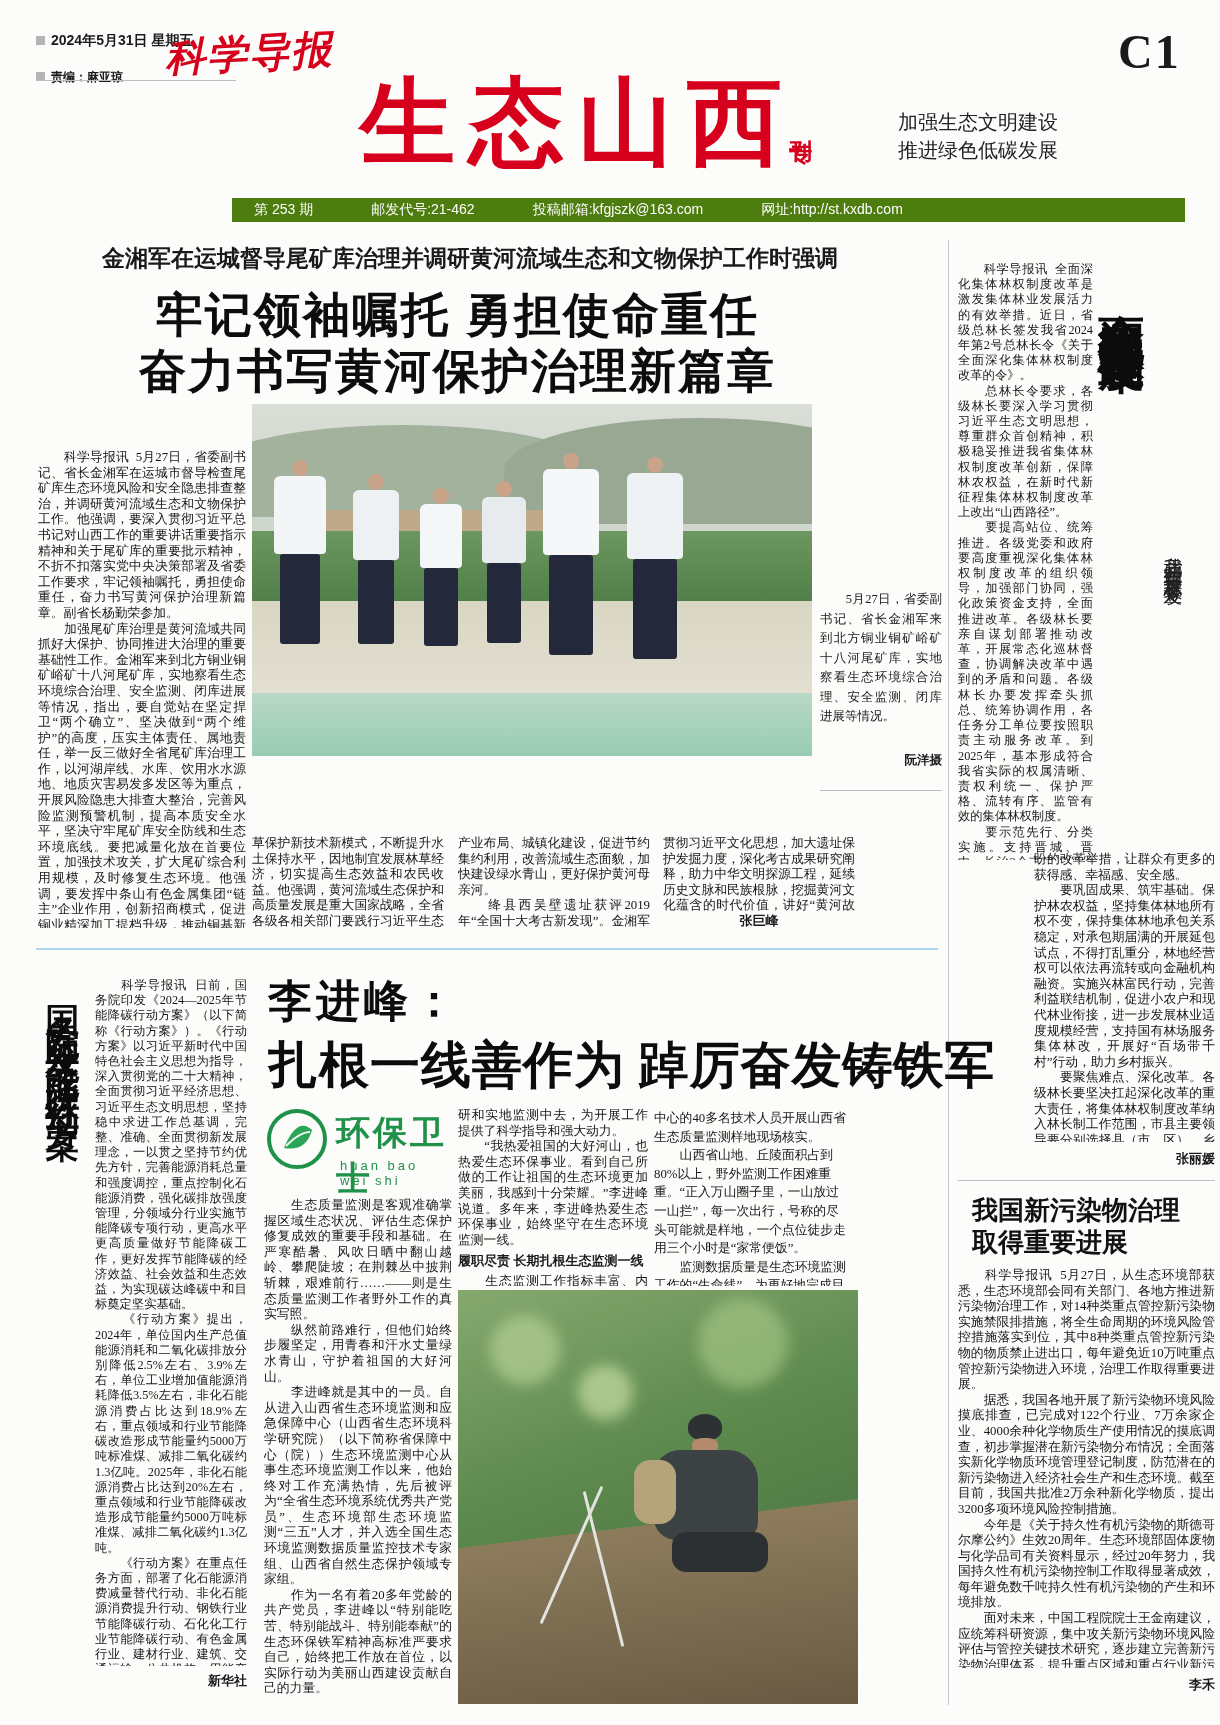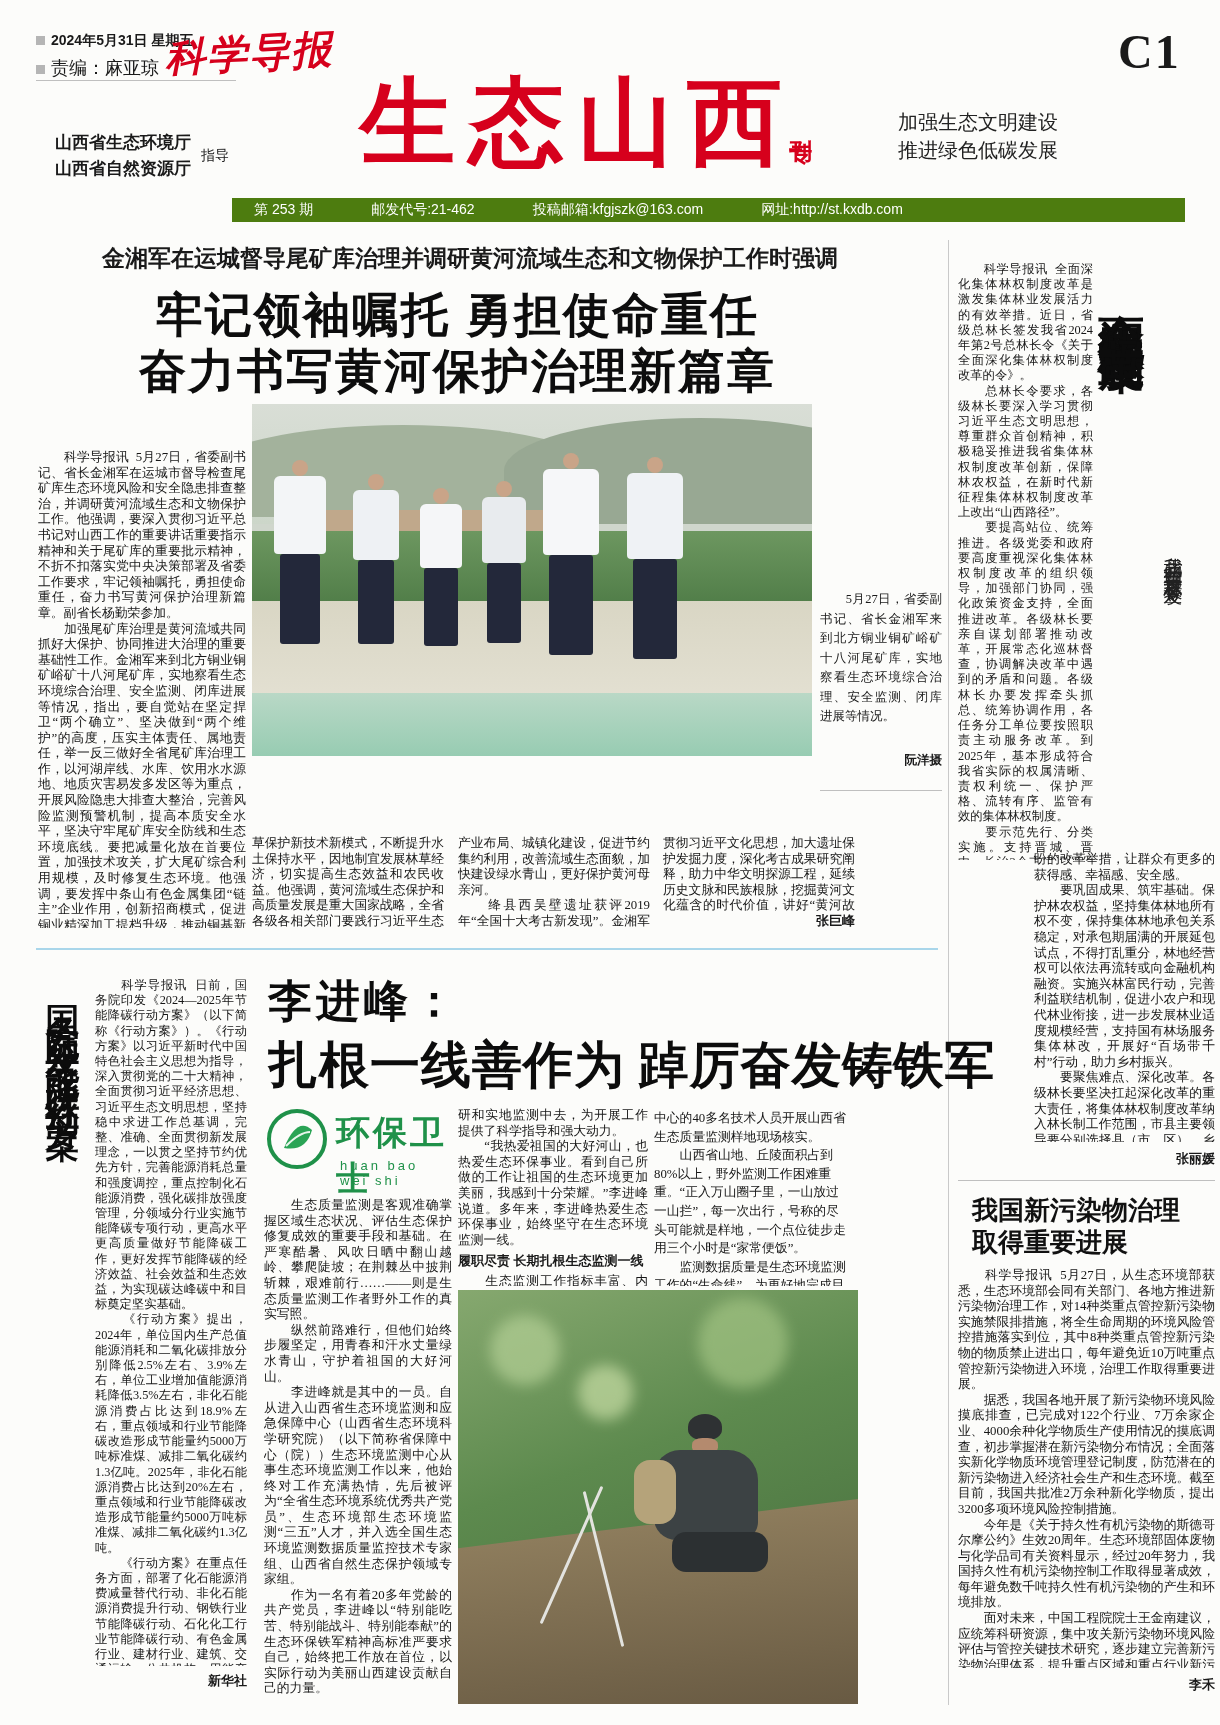--- a/index.html
+++ b/index.html
@@ -40,35 +40,28 @@
   .p2-pole{position:absolute;width:3px;background:#e3e3df;border-radius:2px;}
   .logo-green{color:#1f9149;}
 </style>
 </head>
 <body>
 
 <div class="page">
 
   <div class="abs" style="left:36px;top:32px;width:200px;">
     <div class="sans" style="font-size:14px;font-weight:bold;"><span class="sq"></span><span>2024年5月31日  星期五</span></div>
-    <div class="sans" style="font-size:18px;font-weight:normal;margin-top:6px;"><span class="sq"></span><span>责编：麻亚琼</span></div>
+    <div class="sans" style="font-size:12px;font-weight:bold;margin-top:19px;"><span class="sq"></span><span>责编：麻亚琼</span></div>
   </div>
   <div class="abs subtle-rule" style="left:36px;top:80px;width:200px;height:1px;"></div>
 
   <div class="abs red serif" style="left:165px;top:26px;font-size:40px;font-weight:900;font-style:italic;transform:rotate(-3deg);letter-spacing:2px;">
     <span>科学导报</span>
   </div>
 
-  <div class="abs" style="left:55px;top:130px;display:flex;align-items:center;gap:10px;">
-    <div style="font-size:17px;font-weight:bold;line-height:26px;">
-      <div>山西省生态环境厅</div>
-      <div>山西省自然资源厅</div>
-    </div>
-    <div style="font-size:14px;">指导</div>
-  </div>
 
   <div class="abs red serif" style="left:360px;top:76px;font-size:95px;font-weight:900;letter-spacing:14px;line-height:1;">
     <span>生态山西</span>
   </div>
   <div class="abs red vtext" style="left:788px;top:122px;font-size:23px;font-weight:bold;height:60px;line-height:1.1;">
     <span>专刊</span>
   </div>
 
   <div class="abs serif" style="left:898px;top:108px;font-size:20px;line-height:28px;color:#222;">
     <div>加强生态文明建设</div>
@@ -137,21 +130,21 @@
   </div>
 
   <div class="abs caption" style="left:820px;top:590px;width:122px;height:162px;">　　5月27日，省委副书记、省长金湘军来到北方铜业铜矿峪矿十八河尾矿库，实地察看生态环境综合治理、安全监测、闭库进展等情况。</div>
   <div class="abs" style="left:820px;top:752px;width:122px;font-size:12.5px;font-weight:bold;text-align:right;">阮洋摄</div>
   <div class="abs subtle-rule" style="left:820px;top:790px;width:122px;height:1px;"></div>
 
   <div class="abs body-col" style="left:252px;top:836px;width:192px;height:94px;">草保护新技术新模式，不断提升水土保持水平，因地制宜发展林草经济，切实提高生态效益和农民收益。他强调，黄河流域生态保护和高质量发展是重大国家战略，全省各级各相关部门要践行习近平生态文明思想，坚持生态优先、绿色发展，统筹水资源分配利用与</div>
   <div class="abs body-col" style="left:458px;top:836px;width:192px;height:94px;">产业布局、城镇化建设，促进节约集约利用，改善流域生态面貌，加快建设绿水青山，更好保护黄河母亲河。
 　　绛县西吴壁遗址获评2019年“全国十大考古新发现”。金湘军详细了解遗址考古发掘历程，察看夏商冶铜遗存展示，指出，要认真</div>
   <div class="abs body-col" style="left:663px;top:836px;width:192px;height:78px;">贯彻习近平文化思想，加大遗址保护发掘力度，深化考古成果研究阐释，助力中华文明探源工程，延续历史文脉和民族根脉，挖掘黄河文化蕴含的时代价值，讲好“黄河故事”，为中国式现代化建设汇聚精神力量。</div>
-  <div class="abs byline" style="left:663px;top:912px;width:192px;">张巨峰</div>
+  <div class="abs byline" style="left:663px;top:912px;width:192px;text-align:center;">张巨峰</div>
 
   <div class="abs" style="left:36px;top:948px;width:902px;height:2px;background:#a9d6ea;"></div>
 
   <div class="abs" style="left:948px;top:240px;width:1px;height:1465px;background:#c9c9c9;"></div>
 
   <div class="abs body-col" style="left:958px;top:262px;width:135px;height:598px;font-size:12.3px;line-height:15.2px;">　　科学导报讯  全面深化集体林权制度改革是激发集体林业发展活力的有效举措。近日，省级总林长签发我省2024年第2号总林长令《关于全面深化集体林权制度改革的令》。
 　　总林长令要求，各级林长要深入学习贯彻习近平生态文明思想，尊重群众首创精神，积极稳妥推进我省集体林权制度改革创新，保障林农权益，在新时代新征程集体林权制度改革上改出“山西路径”。
 　　要提高站位、统筹推进。各级党委和政府要高度重视深化集体林权制度改革的组织领导，加强部门协同，强化政策资金支持，全面推进改革。各级林长要亲自谋划部署推动改革，开展常态化巡林督查，协调解决改革中遇到的矛盾和问题。各级林长办要发挥牵头抓总、统筹协调作用，各任务分工单位要按照职责主动服务改革。到2025年，基本形成符合我省实际的权属清晰、责权利统一、保护严格、流转有序、监管有效的集体林权制度。
 　　要示范先行、分类实施。支持晋城、晋中、长治3个市建设深化集体林权制度改革先行市，在岢岚等27个县开展机制试点，全力抓好晋城全国林业改革发展综合试点工作，及时总结推广典型经验和好的做法。鼓励各地围绕8大改革任务23项改革措施，推动实施一批发展所需、基层所</div>
 

